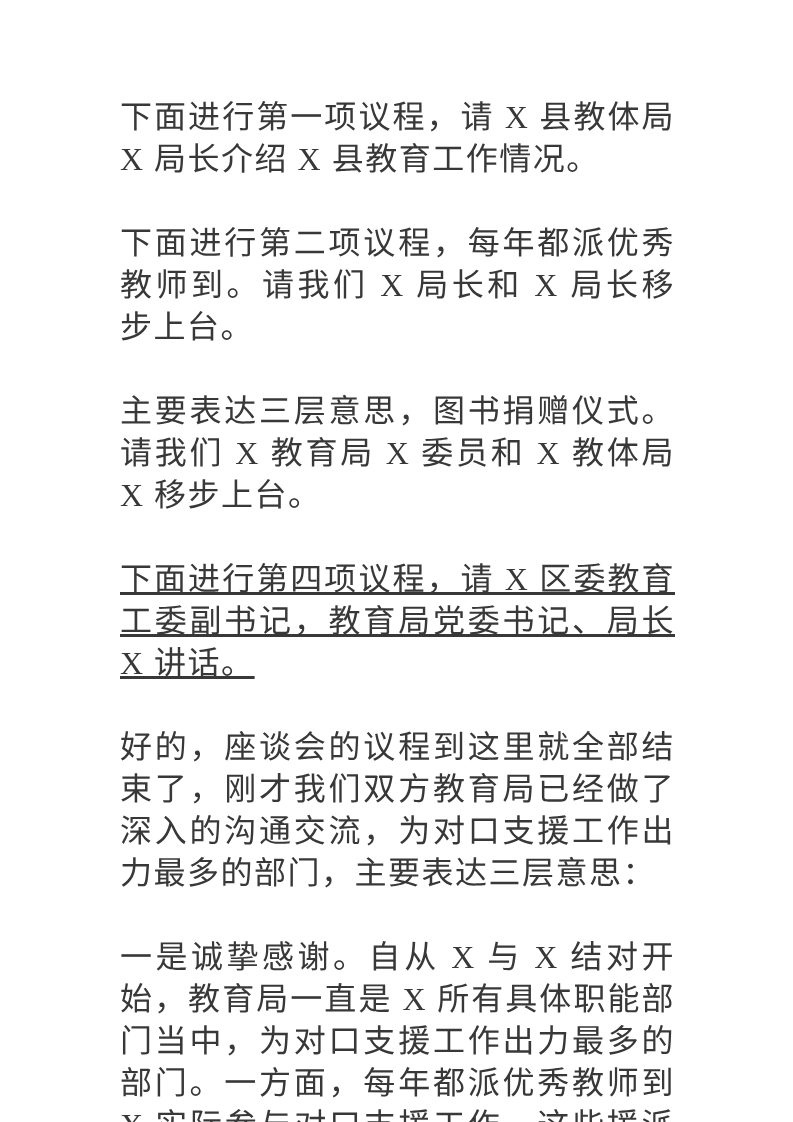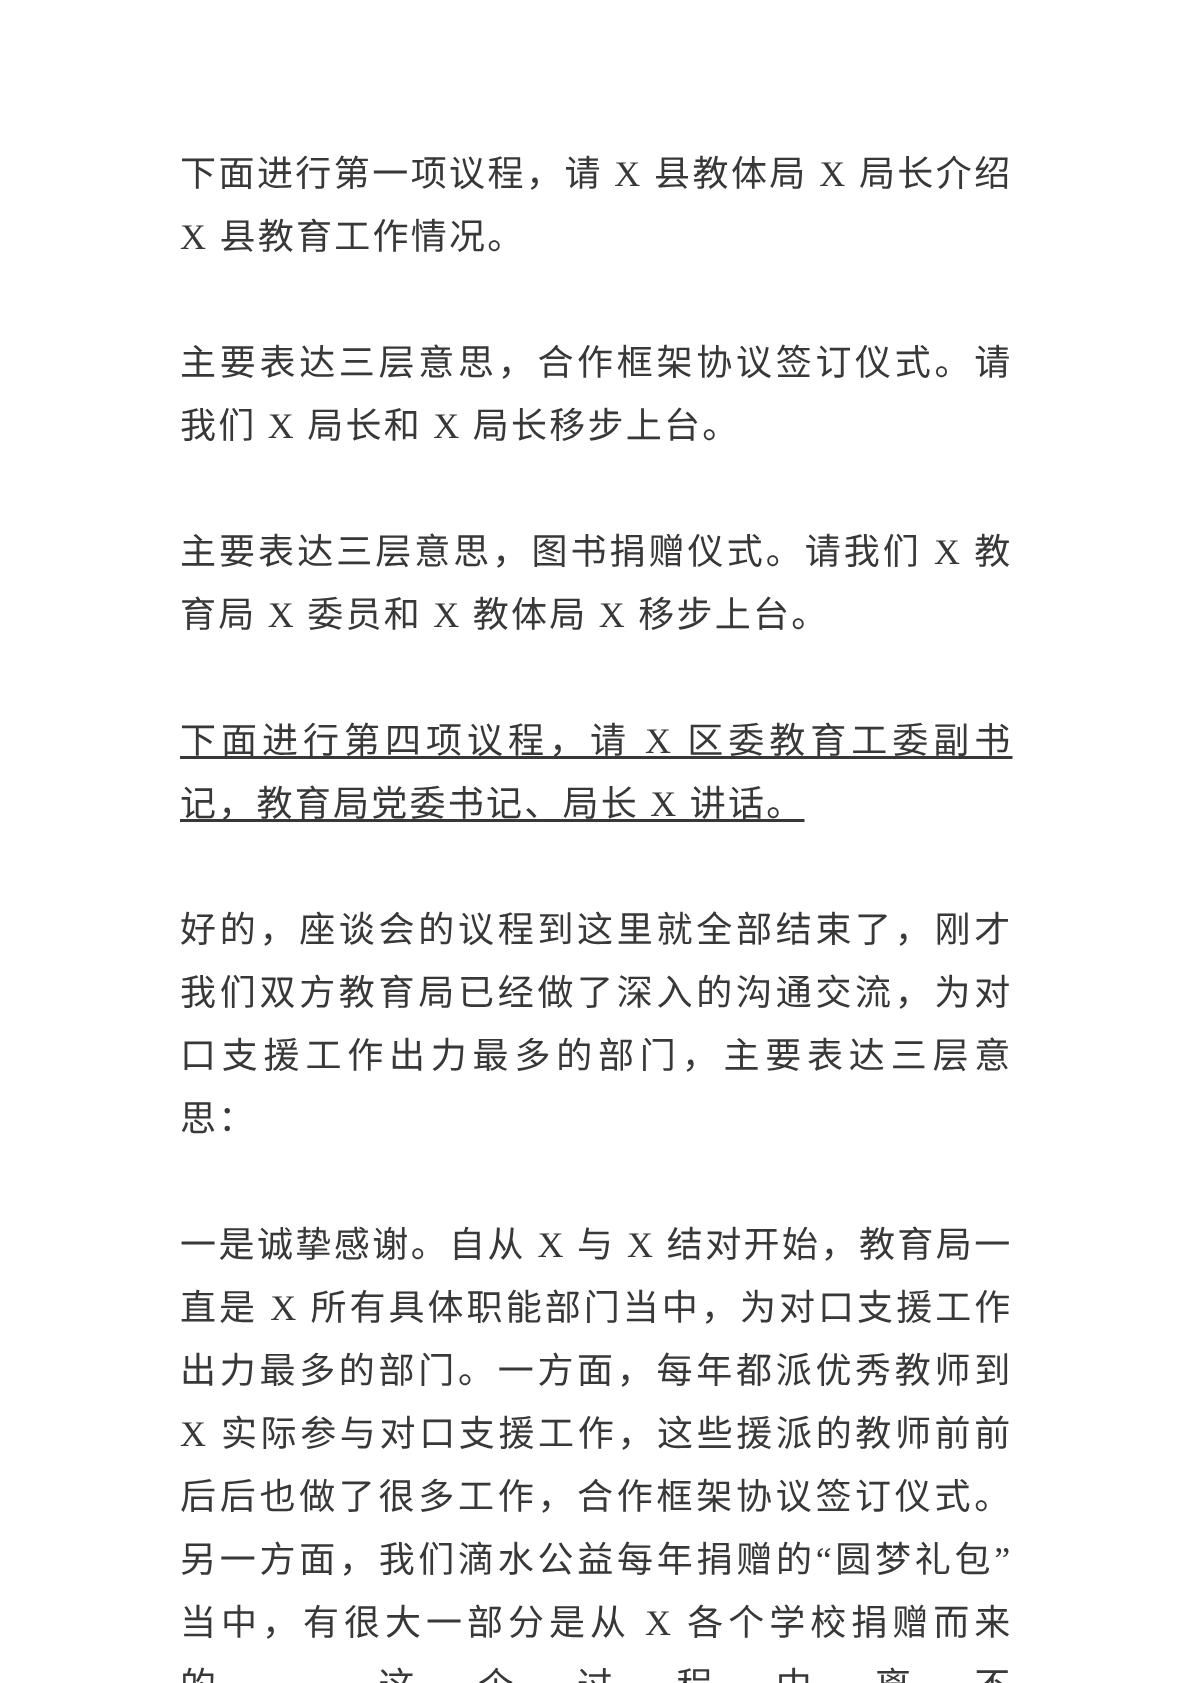--- a/index.html
+++ b/index.html
@@ -17,38 +17,38 @@
     box-sizing: border-box;
     padding: 96px 118px 0 120px;
     overflow: hidden;
     font-family: "Liberation Serif", "DejaVu Serif", serif;
   }
   .doc-body {
     width: 555px;
   }
   p.para {
     margin: 0 0 42px 0;
-    font-size: 24px;
+    font-size: 32px;
     line-height: 42px;
     font-weight: 400;
     color: #383838;
     text-align: justify;
     text-justify: inter-ideograph;
     letter-spacing: 1.5px;
     word-break: break-all;
   }
   p.para:last-child {
     text-align-last: justify;
   }
 </style>
 </head>
 <body>
 
 <main class="page" style="background: rgb(255, 255, 255);">
   <div class="doc-body">
       <p class="para" style="color: rgb(56, 56, 56);">下面进行第一项议程，请 X 县教体局 X 局长介绍 X 县教育工作情况。</p>
-      <p class="para" style="color: rgb(56, 56, 56);">主要表达三层意思，合作框架协议签订仪式。请我们 X 局长和 X 局长移步上台。</p>
+      <p class="para" style="color: rgb(56, 56, 56);">下面进行第二项议程，每年都派优秀教师到。请我们 X 局长和 X 局长移步上台。</p>
       <p class="para" style="color: rgb(56, 56, 56);">主要表达三层意思，图书捐赠仪式。请我们 X 教育局 X 委员和 X 教体局 X 移步上台。</p>
       <p class="para" style="color: rgb(56, 56, 56); text-decoration: underline;">下面进行第四项议程，请 X 区委教育工委副书记，教育局党委书记、局长 X 讲话。</p>
       <p class="para" style="color: rgb(56, 56, 56);">好的，座谈会的议程到这里就全部结束了，刚才我们双方教育局已经做了深入的沟通交流，为对口支援工作出力最多的部门，主要表达三层意思：</p>
       <p class="para" style="color: rgb(56, 56, 56);">一是诚挚感谢。自从 X 与 X 结对开始，教育局一直是 X 所有具体职能部门当中，为对口支援工作出力最多的部门。一方面，每年都派优秀教师到 X 实际参与对口支援工作，这些援派的教师前前后后也做了很多工作，合作框架协议签订仪式。另一方面，我们滴水公益每年捐赠的“圆梦礼包”当中，有很大一部分是从 X 各个学校捐赠而来的，这个过程中离不</p>
     </div>
 </main>
 
 </body></html>

